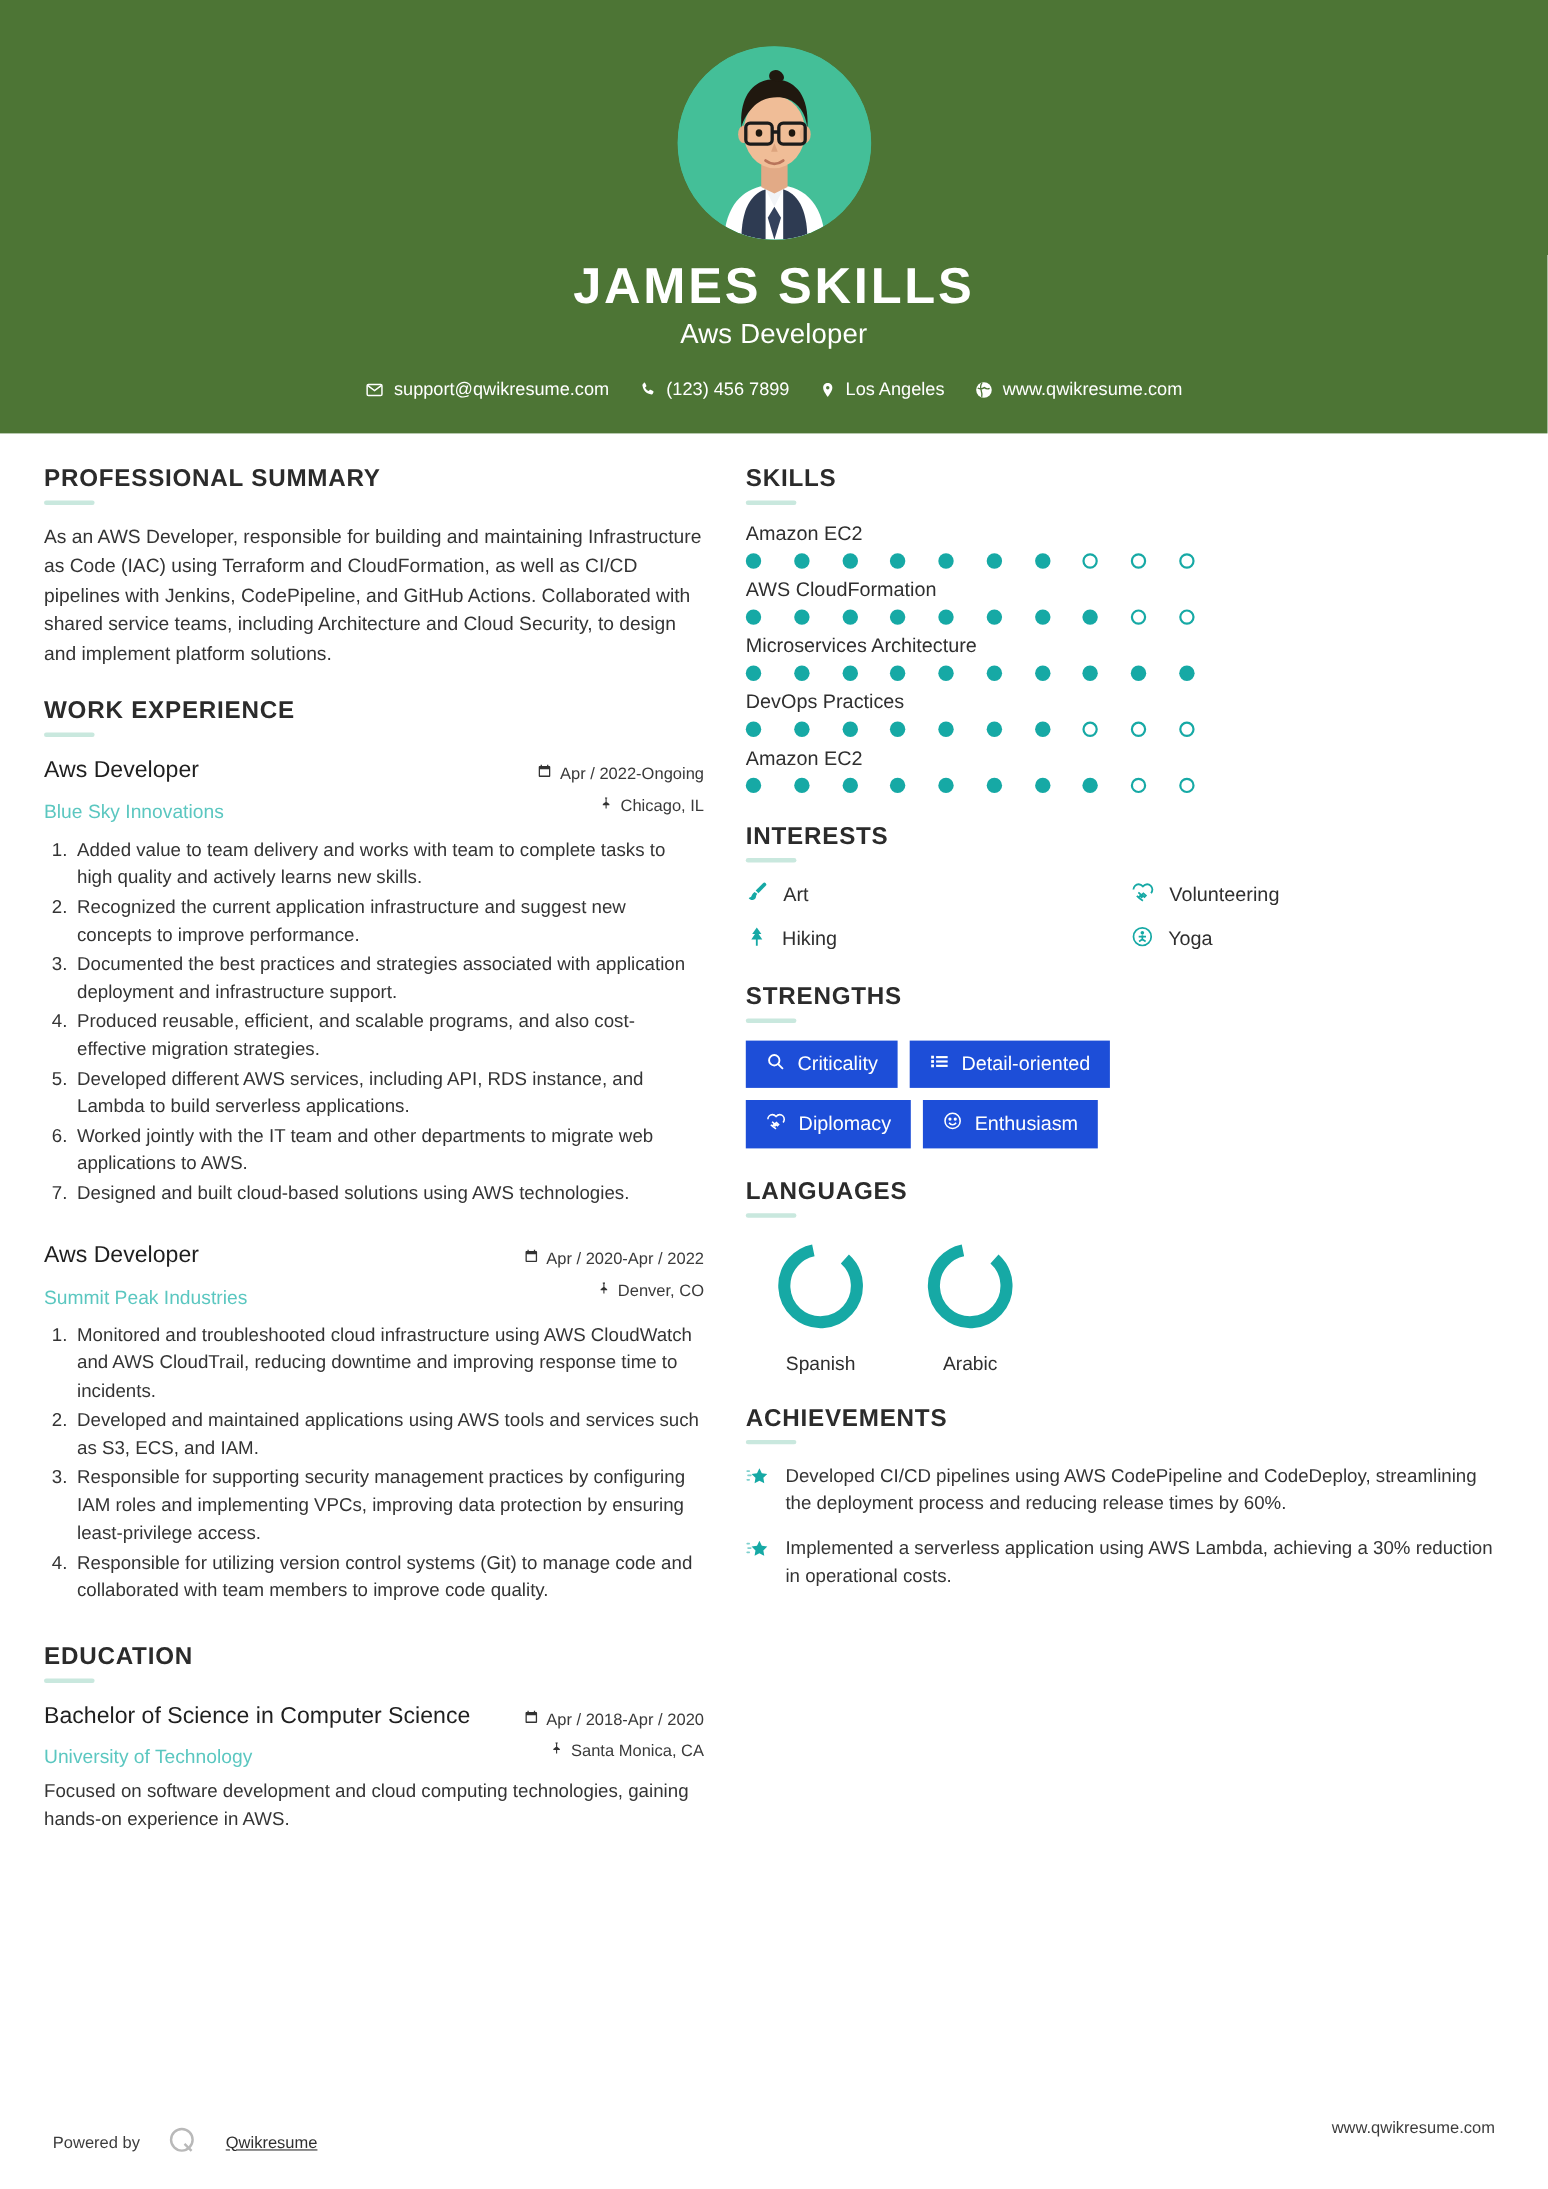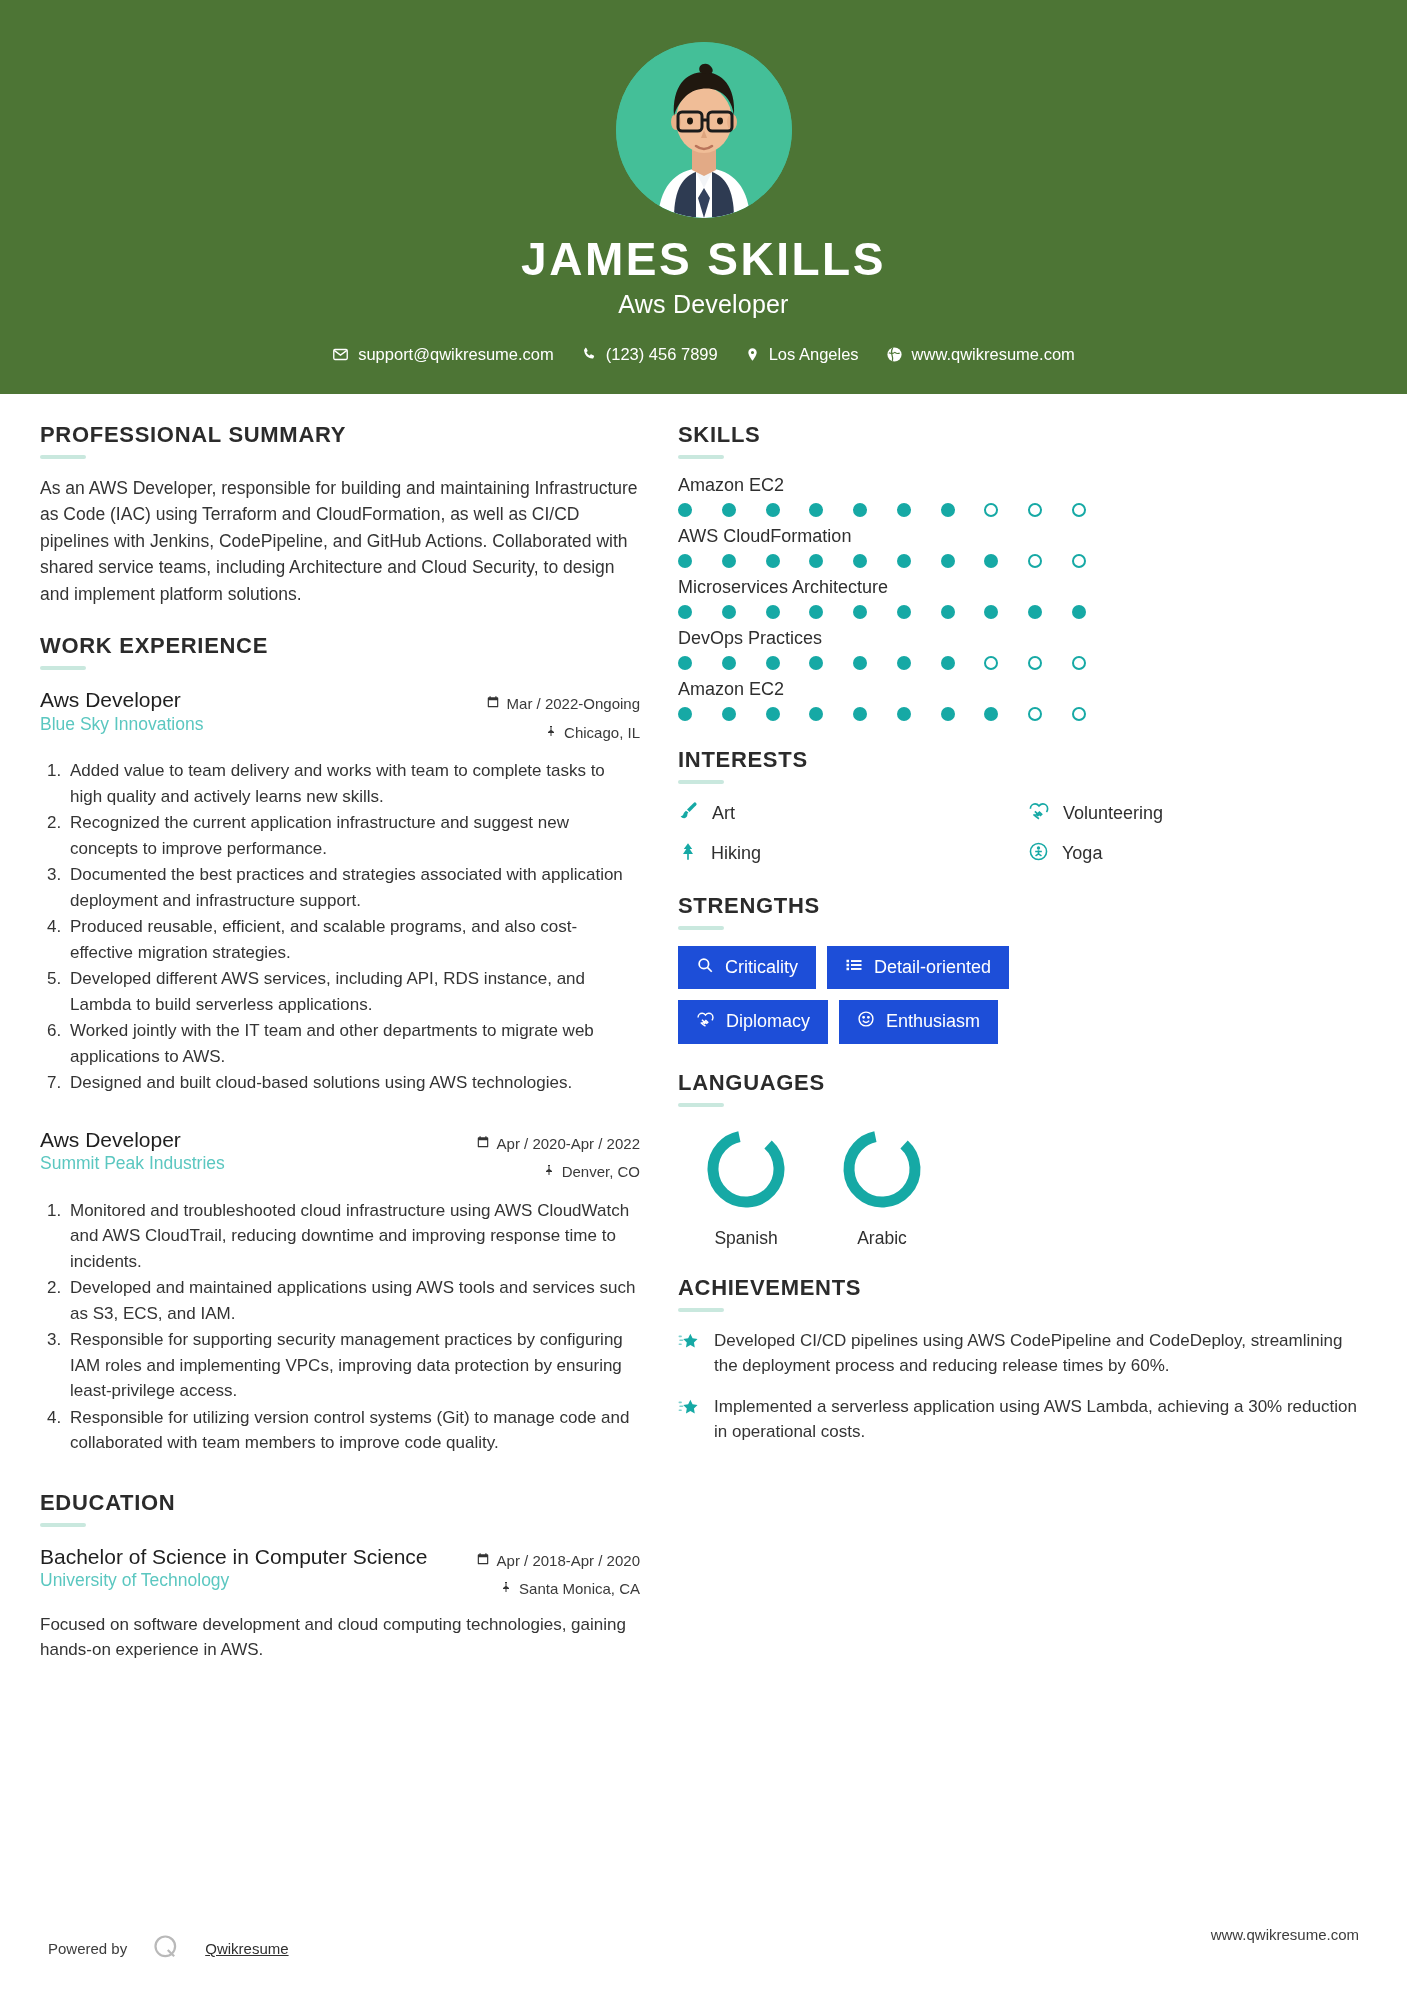--- a/index.html
+++ b/index.html
@@ -107,21 +107,21 @@
   }
   .entry-role {
     font-size: 21px;
     color: #1f1f1f;
     font-weight: 400;
     line-height: 1.3;
   }
   .entry-org {
     font-size: 17.5px;
     color: #5bc7c0;
-    margin-top: 0;
+    margin-top: 14px;
   }
   .entry-meta {
     text-align: right;
     padding-top: 4px;
     white-space: nowrap;
   }
   .meta-line {
     font-size: 15px;
     color: #3a3a3a;
     display: flex;
@@ -358,21 +358,21 @@
               <div class="entry-role">Aws Developer</div>
               <div class="entry-org">Blue Sky Innovations</div>
             </div>
             <div class="entry-meta">
               <div class="meta-line">
                 <span>
                   <svg width="14" height="14" viewBox="0 0 24 24" fill="#333">
                     <path d="M6 2v2H4.5A1.5 1.5 0 003 5.5v14A1.5 1.5 0 004.5 21h15a1.5 1.5 0 001.5-1.5v-14A1.5 1.5 0 0019.5 4H18V2h-2v2H8V2H6zm-1 7h14v10H5V9z"></path>
                   </svg>
                 </span>
-                <span>Mar / 2022-Ongoing</span>
+                <span>Apr / 2022-Ongoing</span>
               </div>
               <div class="meta-line">
                 <span>
                   <svg width="12" height="14" viewBox="0 0 24 24" fill="#333">
                     <path d="M14 2h-4v2h1v6l-5 4v2h5v6h2v-6h5v-2l-5-4V4h1V2z"></path>
                   </svg>
                 </span>
                 <span>Chicago, IL</span>
               </div>
             </div>

